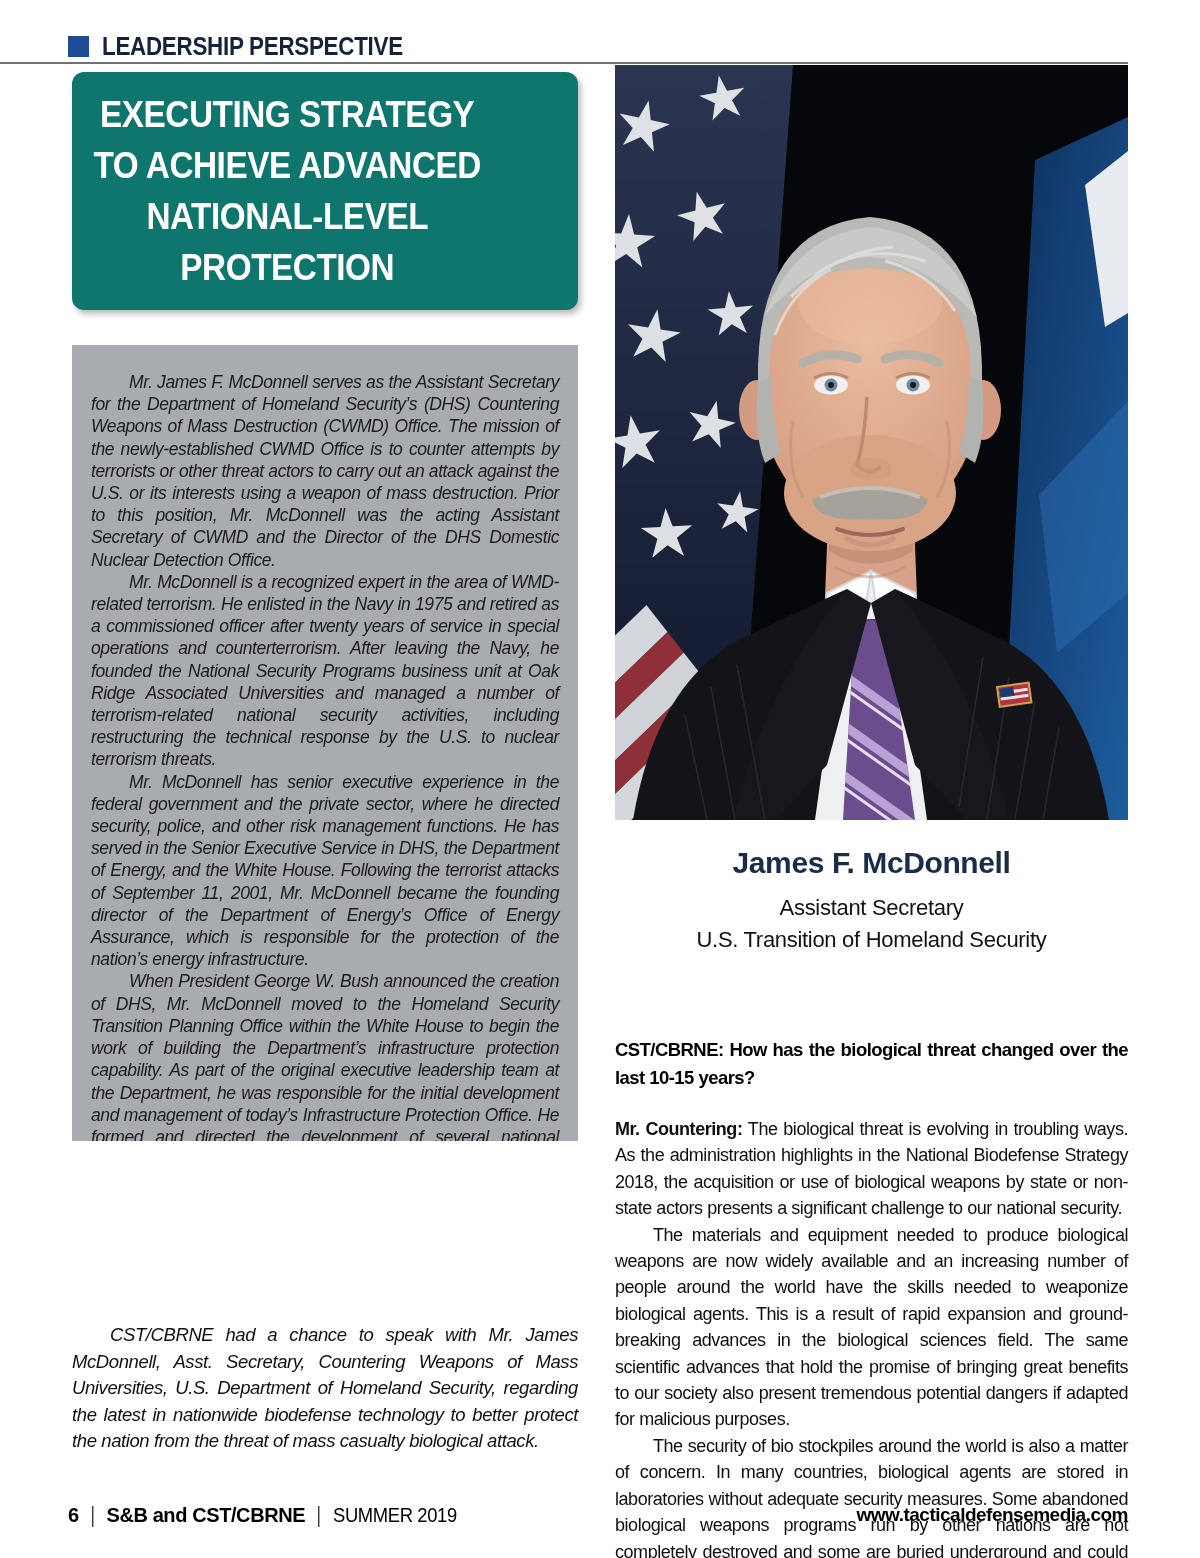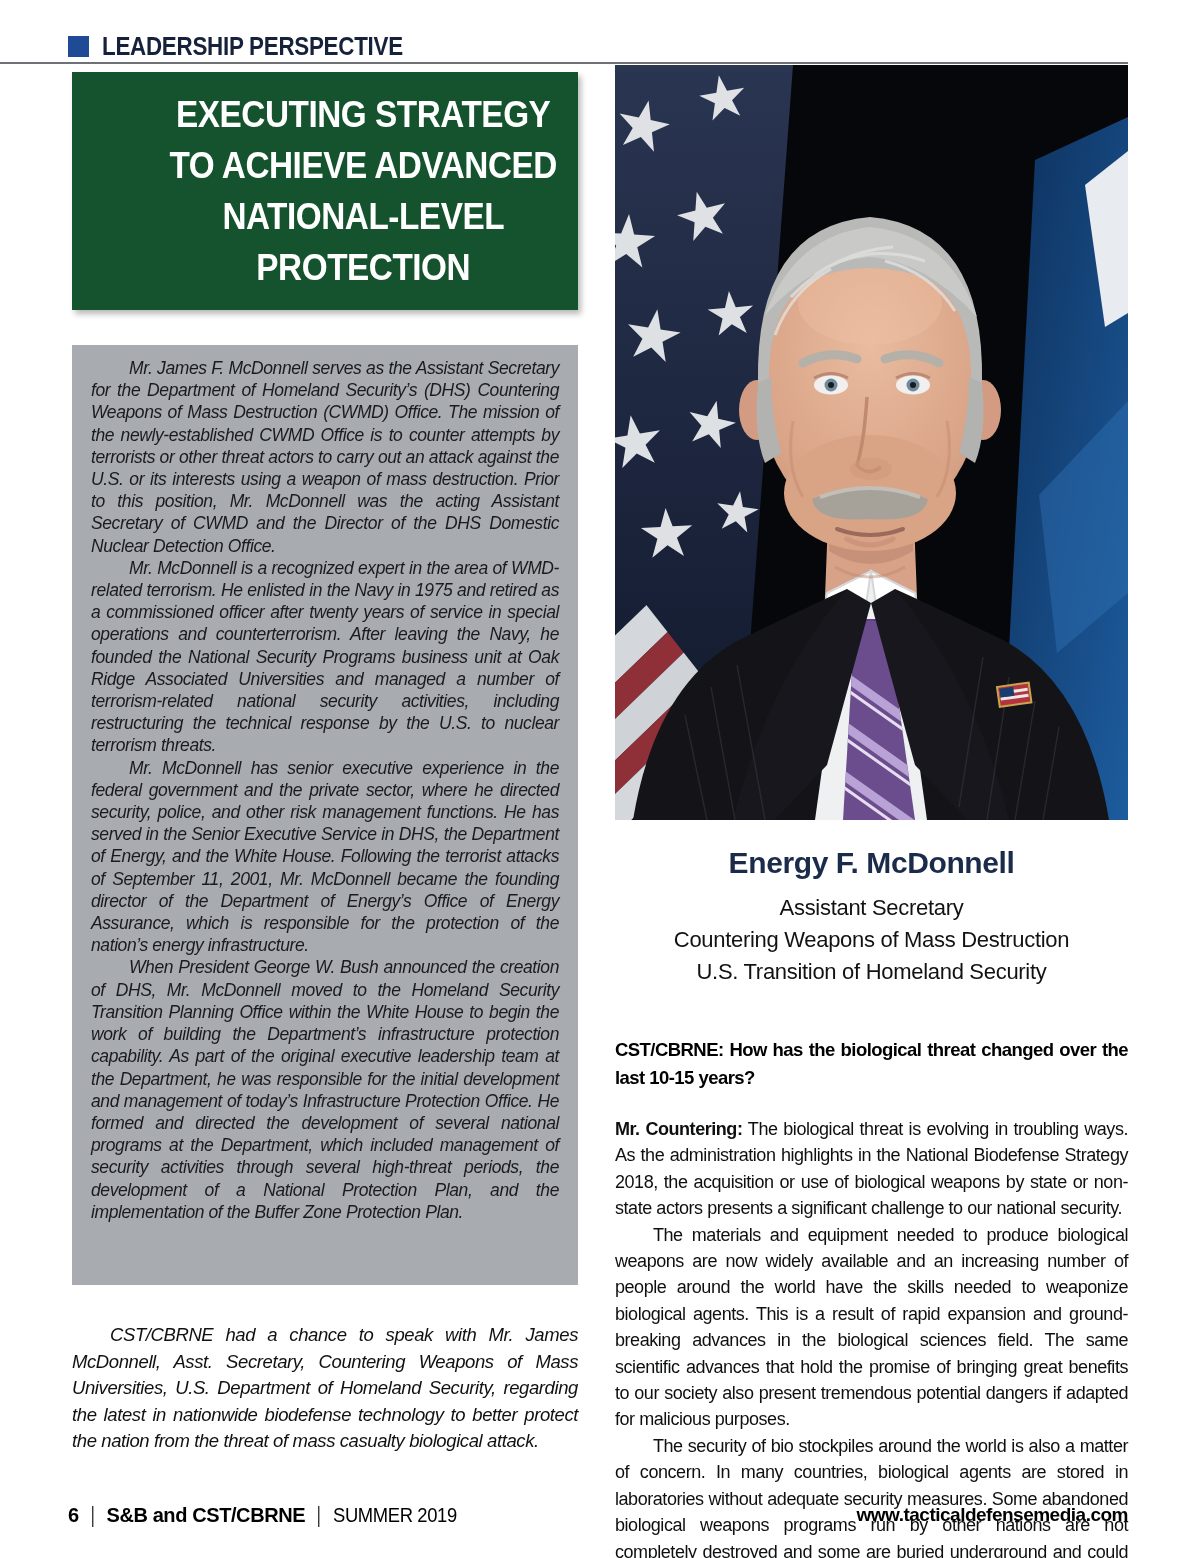--- a/index.html
+++ b/index.html
@@ -13,31 +13,31 @@
   .section-header { position:absolute; left:68px; top:31px; display:flex; align-items:center; gap:13px; }
   .section-marker { width:21px; height:21px; background:#1f4a96; }
   .section-title {
     font-size:26px; font-weight:bold; color:#16213c; letter-spacing:-0.3px;
     transform:scaleX(0.86); transform-origin:left center; white-space:nowrap;
   }
   .header-rule { position:absolute; left:0; top:62px; width:1128px; height:2px; background:#6e7277; }
   
   .title-box {
     position:absolute; left:72px; top:72px; width:506px; height:238px;
-    background:#14532d; box-shadow:3px 4px 6px rgba(0,0,0,0.28);
-    display:flex; align-items:center; justify-content:flex-end;
+    background:#0f766e; box-shadow:3px 4px 6px rgba(0,0,0,0.28);
+    display:flex; align-items:center; justify-content:flex-start;border-radius:12px;
   }
   .title-box-inner { text-align:center; transform:scaleX(0.9); }
   .title-line {
     color:#ffffff; font-weight:bold; font-size:37px; line-height:51px;
     letter-spacing:-0.5px; white-space:nowrap;
   }
   .bio-box {
-    position:absolute; left:72px; top:345px; width:506px; height:940px;
-    background:#a8abb0; padding:12px 19px; overflow:hidden;
+    position:absolute; left:72px; top:345px; width:506px; height:796px;
+    background:#a8abb0; padding:26px 19px; overflow:hidden;
   }
   .bio-box p {
     font-style:italic; font-size:17.5px; line-height:22.2px; letter-spacing:-0.4px;
     text-align:justify; text-indent:38px; color:#1a1b1e;
   }
   .intro {
     position:absolute; left:72px; top:1322px; width:506px;
     font-style:italic; font-size:18.5px; line-height:26.5px; letter-spacing:-0.4px;
     text-align:justify; text-indent:38px; color:#101113;
   }
@@ -247,24 +247,23 @@
         <path d="M197,434 Q255,410 313,434 Q309,458 255,454 Q201,458 197,434 Z" fill="#a6a29a"></path>
         <path d="M205,432 Q255,414 305,432" stroke="#c3bfb6" stroke-width="4" fill="none"></path>
 
         <path d="M222,464 Q255,476 288,464" stroke="#9c6a5c" stroke-width="4" fill="none" stroke-linecap="round"></path>
         <path d="M232,474 Q255,486 278,474" stroke="#c98d79" stroke-width="5" fill="none" opacity="0.7" stroke-linecap="round"></path>
         <path d="M220,502 Q255,522 290,502" stroke="#c08a70" stroke-width="3" fill="none" opacity="0.5"></path>
       </g>
     </svg>
   </div>
 
-  <div class="subject-name">Energy F. McDonnell</div>
+  <div class="subject-name">James F. McDonnell</div>
   <div class="subject-titles">
     <div>Assistant Secretary</div>
-    <div>Countering Weapons of Mass Destruction</div>
     <div>U.S. Transition of Homeland Security</div>
   </div>
 
   <div class="qa">
     <p class="qa-question">CST/CBRNE: How has the biological threat changed over the last 10-15 years?</p>
     <div class="qa-answer">
       <p><span class="answer-lead">Mr. Countering:</span> <span>The biological threat is evolving in troubling ways. As the administration highlights in the National Biodefense Strategy 2018, the acquisition or use of biological weapons by state or non-state actors presents a significant challenge to our national security.</span></p>
       <p class="indent">The materials and equipment needed to produce biological weapons are now widely available and an increasing number of people around the world have the skills needed to weaponize biological agents. This is a result of rapid expansion and ground-breaking advances in the biological sciences field. The same scientific advances that hold the promise of bringing great benefits to our society also present tremendous potential dangers if adapted for malicious purposes.</p>
       <p class="indent">The security of bio stockpiles around the world is also a matter of concern. In many countries, biological agents are stored in laboratories without adequate security measures. Some abandoned biological weapons programs run by other nations are not completely destroyed and some are buried underground and could be accessed. As the Blue</p>
     </div>

